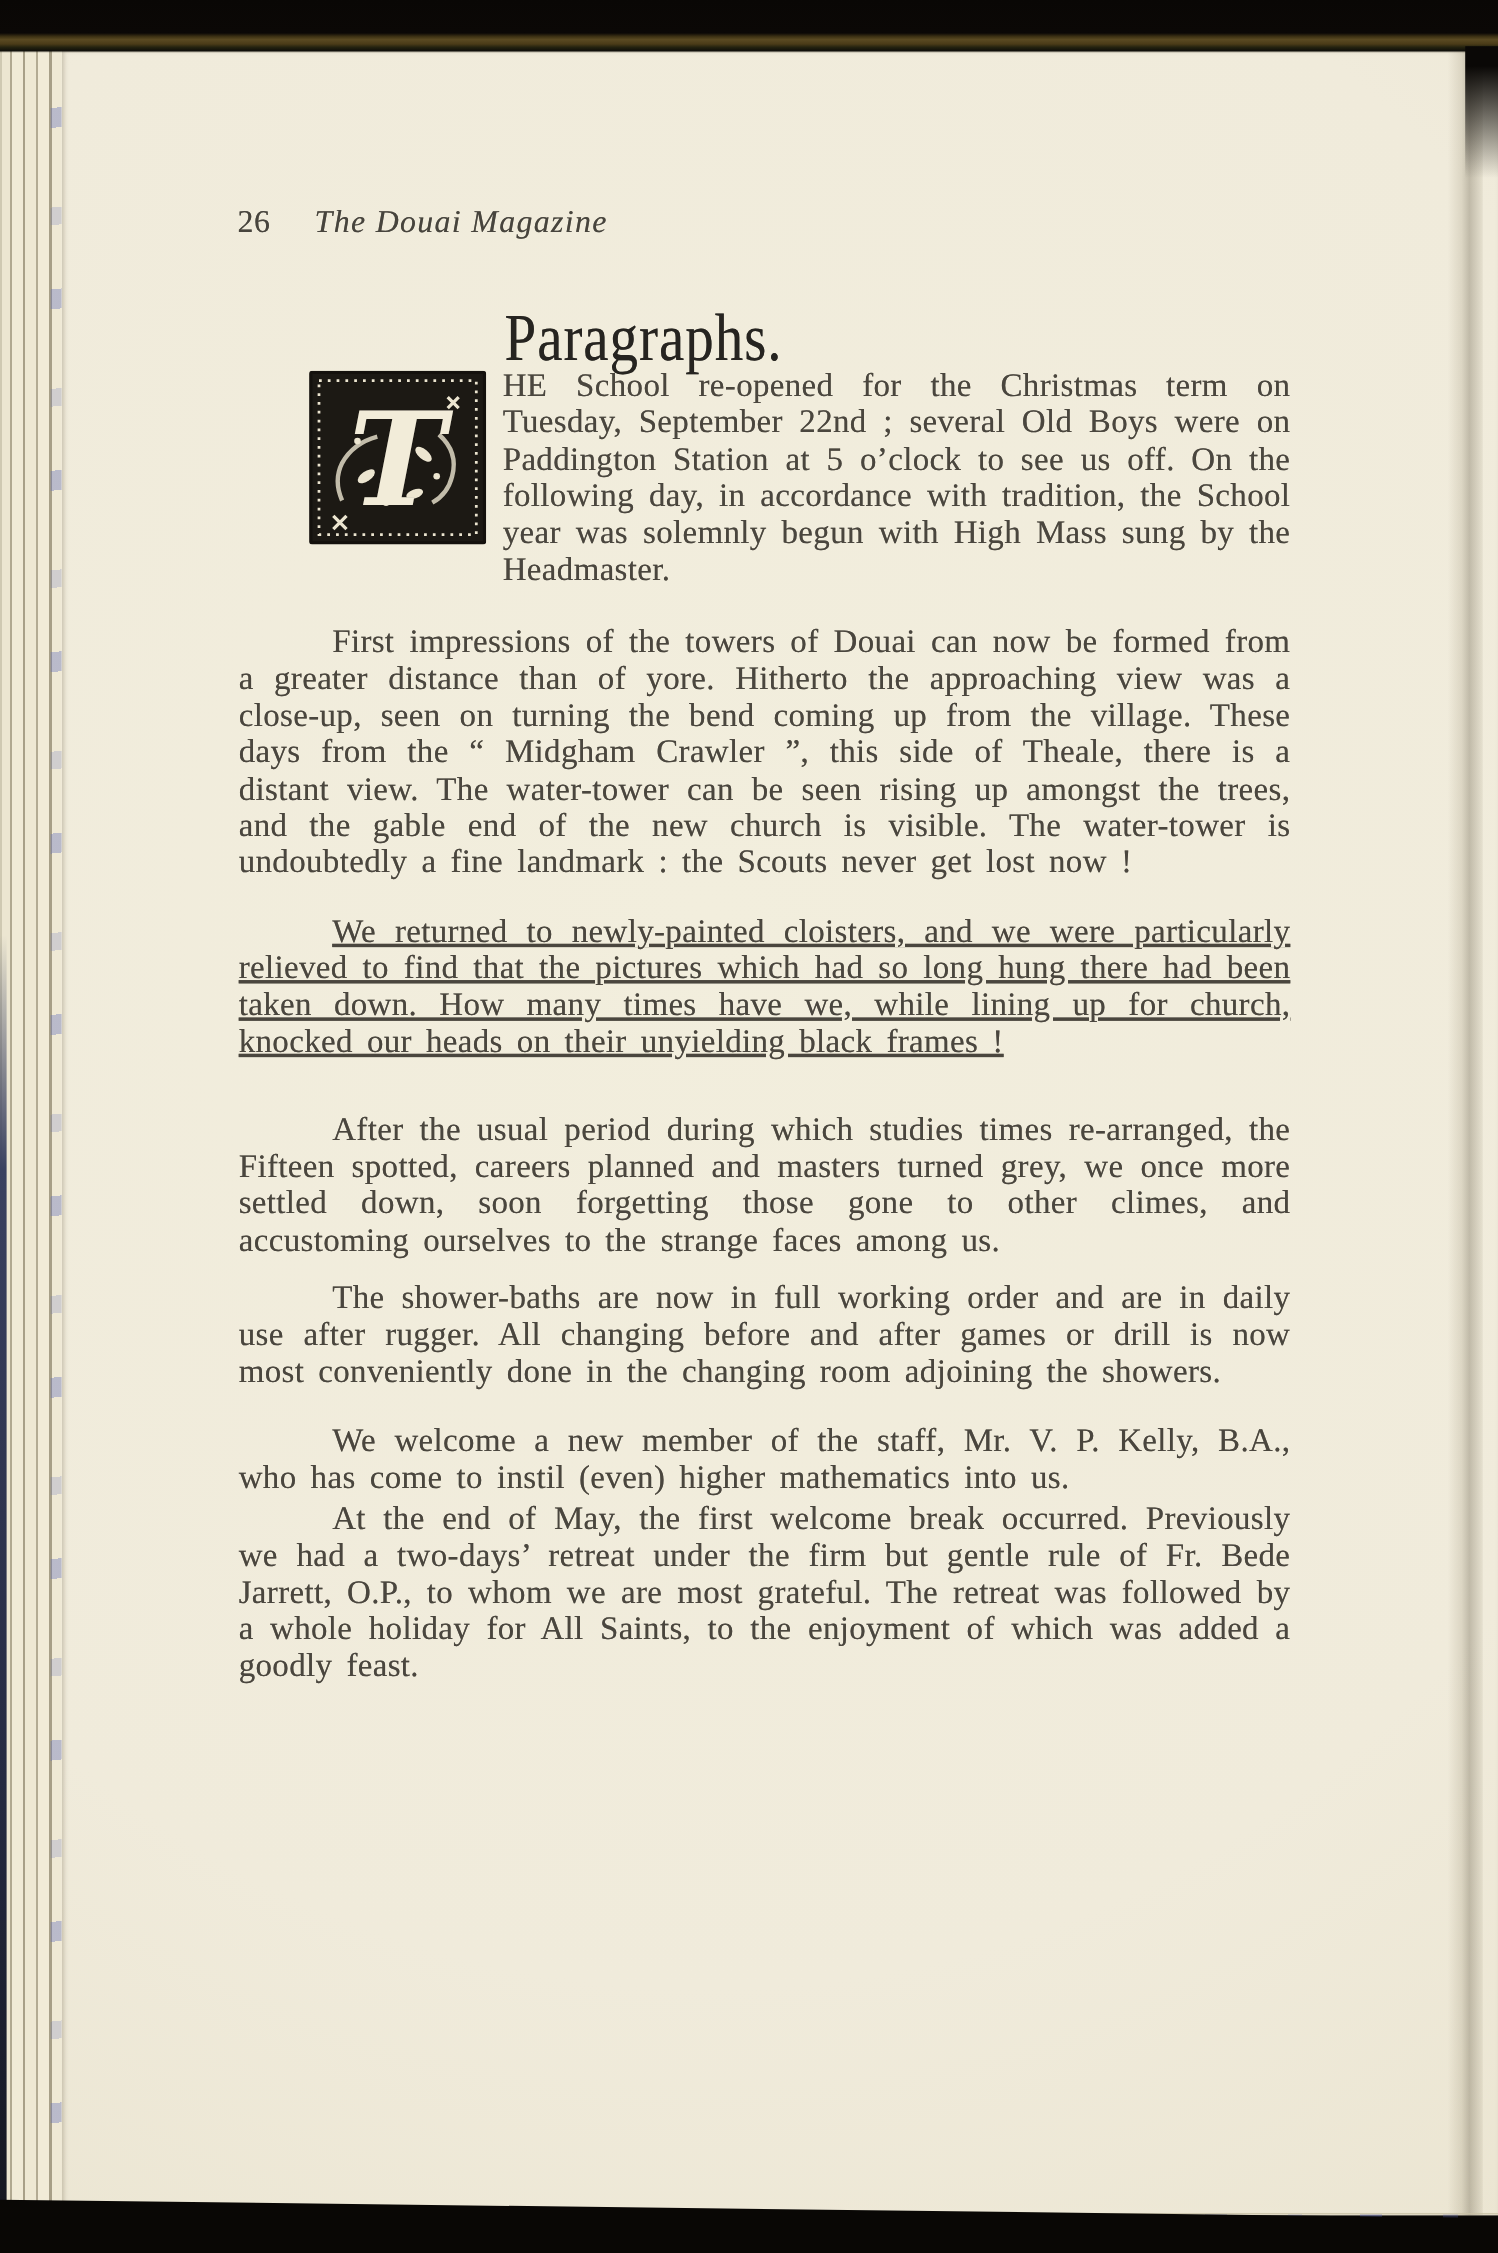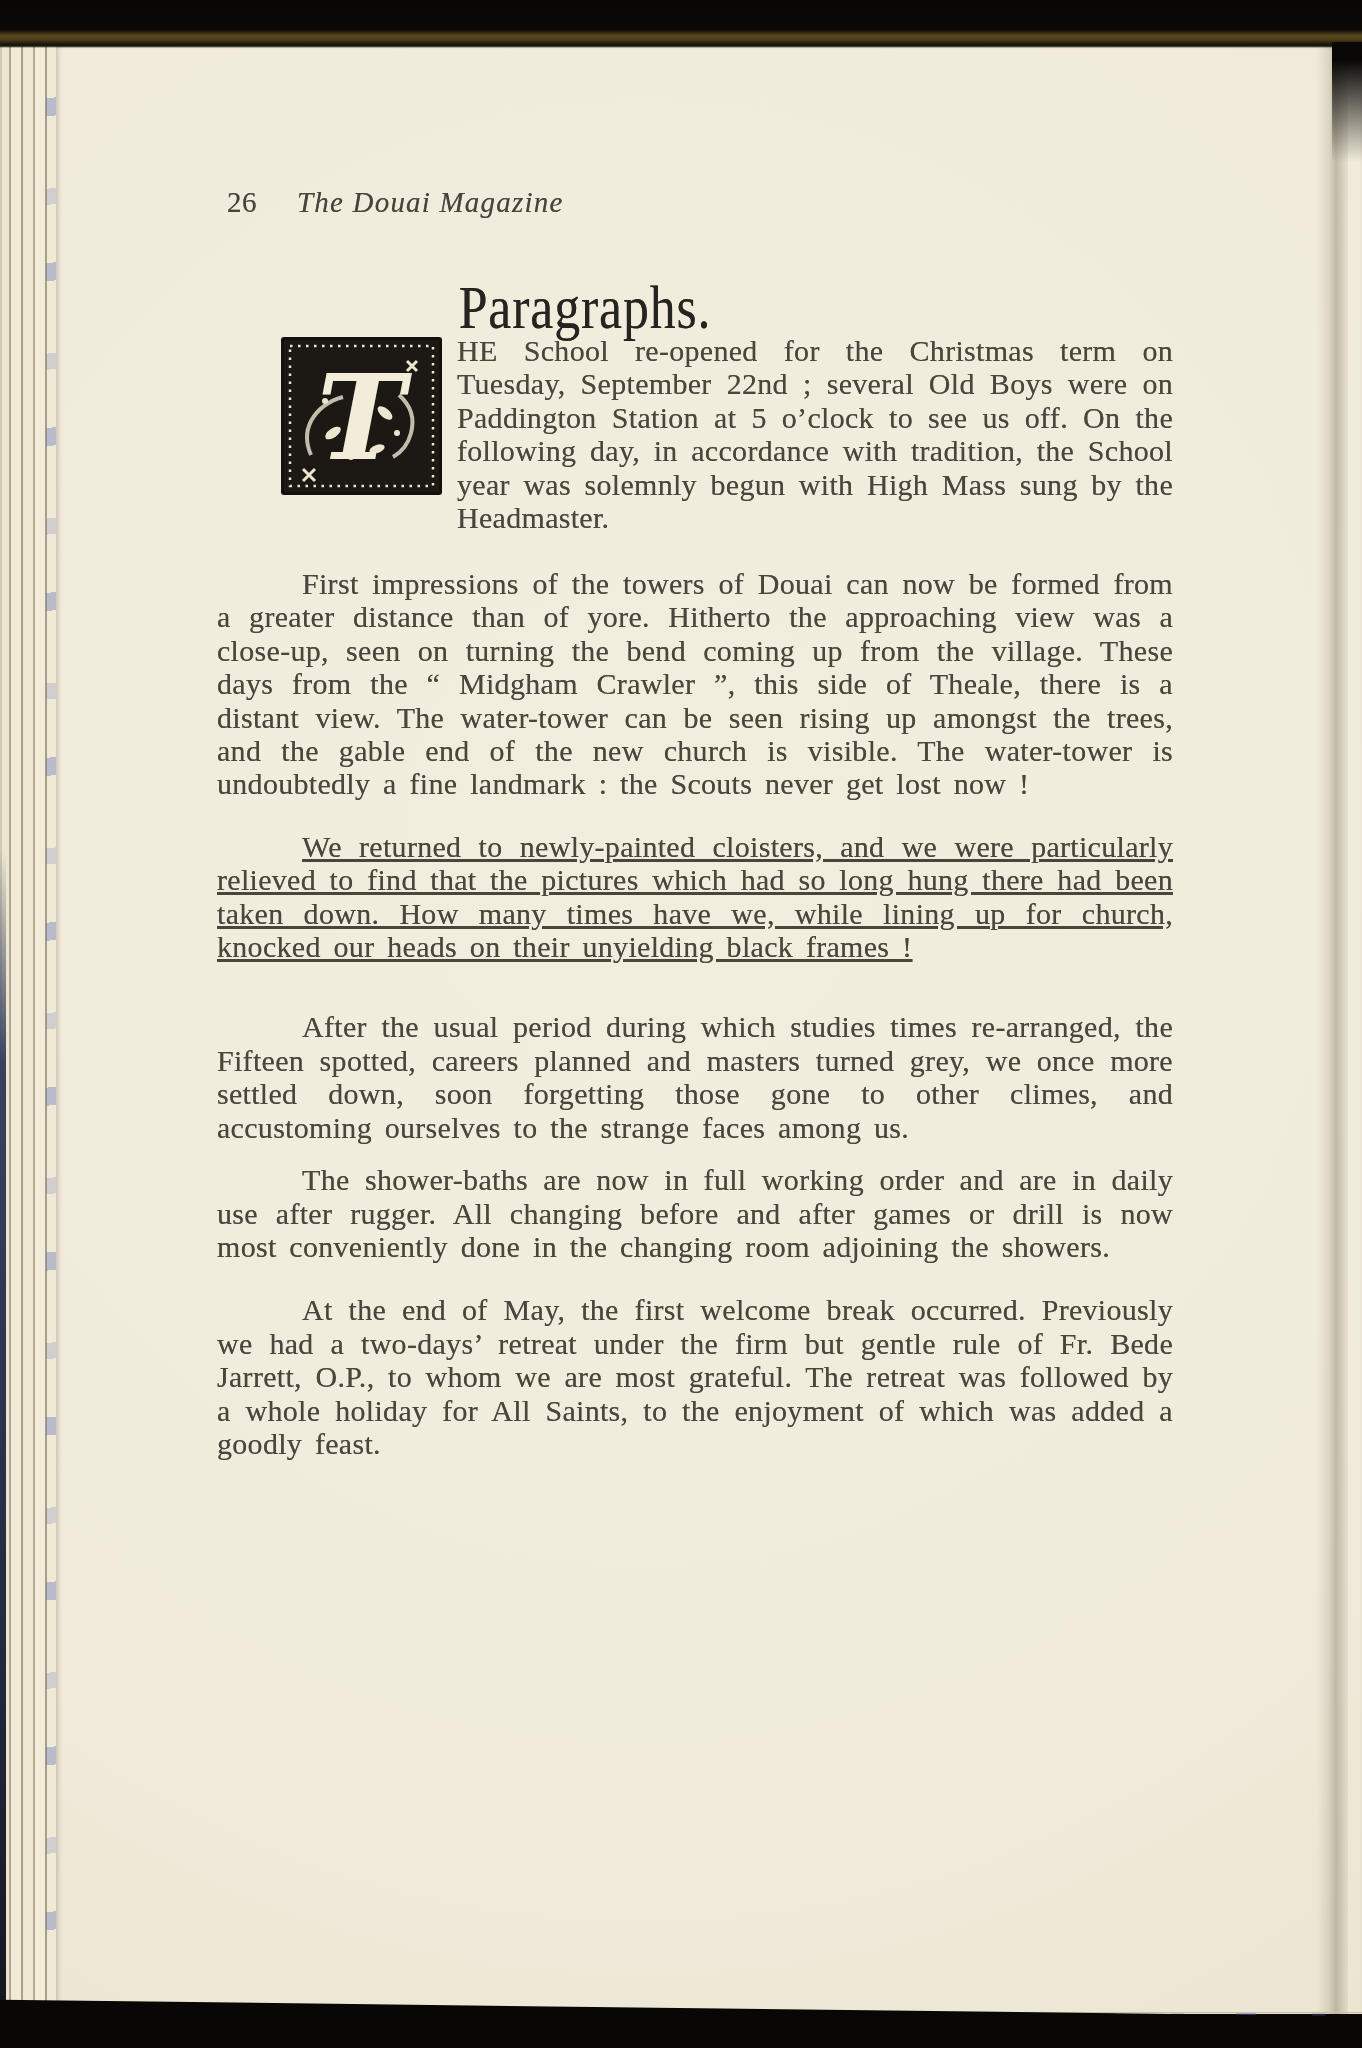--- a/index.html
+++ b/index.html
@@ -64,21 +64,21 @@
   .bottom-edge{
     position:absolute; left:56px; right:0; bottom:22px; height:13px; z-index:5;
     border-top:1px solid #c9c1a6;
     background:repeating-linear-gradient(90deg,
       rgba(0,0,0,0) 0 52px, rgba(95,105,180,.45) 52px 72px,
       rgba(0,0,0,0) 72px 128px, rgba(95,105,180,.28) 128px 141px);
   }
 
   
   .running-head{
-    position:absolute; left:171px; top:142px; width:956px;
+    position:absolute; left:160px; top:142px; width:956px;
     font-size:29px; color:#47443d; letter-spacing:.5px;
     text-shadow:0 0 .6px rgba(60,56,48,.6);
   }
   .running-head .pagenum{ font-style:normal; margin-right:40px; }
   .running-head .mag-title{ font-style:italic; letter-spacing:1.2px; }
 
   .headline{
     position:absolute; left:161px; top:230px; width:956px;
     text-align:center; transform:translateX(-110px) scaleX(.85);
     font-size:61px; line-height:1.1; color:#262420; letter-spacing:1px;
@@ -137,20 +137,21 @@
         <circle cx="44" cy="64" r="3" fill="#ece5d0"></circle>
         <path d="M22 132 l12 12 M34 132 l-12 12" stroke="#ece5d0" stroke-width="3"></path>
         <path d="M126 24 l10 10 M136 24 l-10 10" stroke="#ece5d0" stroke-width="3"></path>
         <text x="80" y="122" text-anchor="middle" font-family="'DejaVu Serif', serif" font-style="italic" font-weight="bold" font-size="118" fill="#f2ecd9">T</text>
       </svg><span>HE School re-opened for the Christmas term on Tuesday, September 22nd&nbsp;; several Old Boys were on Paddington Station at 5 o’clock to see us off. On the following day, in accordance with tradition, the School year was solemnly begun with High Mass sung by the Headmaster.</span>
     </p>
     <p class="p2">First impressions of the towers of Douai can now be formed from a greater distance than of yore. Hitherto the approaching view was a close-up, seen on turning the bend coming up from the village. These days from the “&nbsp;Midgham Crawler&nbsp;”, this side of Theale, there is a distant view. The water-tower can be seen rising up amongst the trees, and the gable end of the new church is visible. The water-tower is undoubtedly a fine landmark&nbsp;: the Scouts never get lost now&nbsp;!</p>
     <p class="p3">We returned to newly-painted cloisters, and we were particularly relieved to find that the pictures which had so long hung there had been taken down. How many times have we, while lining up for church, knocked our heads on their unyielding black frames&nbsp;!</p>
     <p class="p4">After the usual period during which studies times re-arranged, the Fifteen spotted, careers planned and masters turned grey, we once more settled down, soon forgetting those gone to other climes, and accustoming ourselves to the strange faces among us.</p>
     <p class="p5">The shower-baths are now in full working order and are in daily use after rugger. All changing before and after games or drill is now most conveniently done in the changing room adjoining the showers.</p>
+    <p class="p7">We welcome a new member of the staff, Mr. V. P. Kelly, B.A., who has come to instil (even) higher mathematics into us.</p>
     <p class="p8">At the end of May, the first welcome break occurred. Previously we had a two-days’ retreat under the firm but gentle rule of Fr. Bede Jarrett, O.P., to whom we are most grateful. The retreat was followed by a whole holiday for All Saints, to the enjoyment of which was added a goodly feast.</p>
   </div>
 </div>
 
 <div class="bottom-edge"></div>
 <div class="cover-top"></div>
 <div class="tr-dark"></div>
 <div class="cover-bottom"></div>
 
 </body></html>

